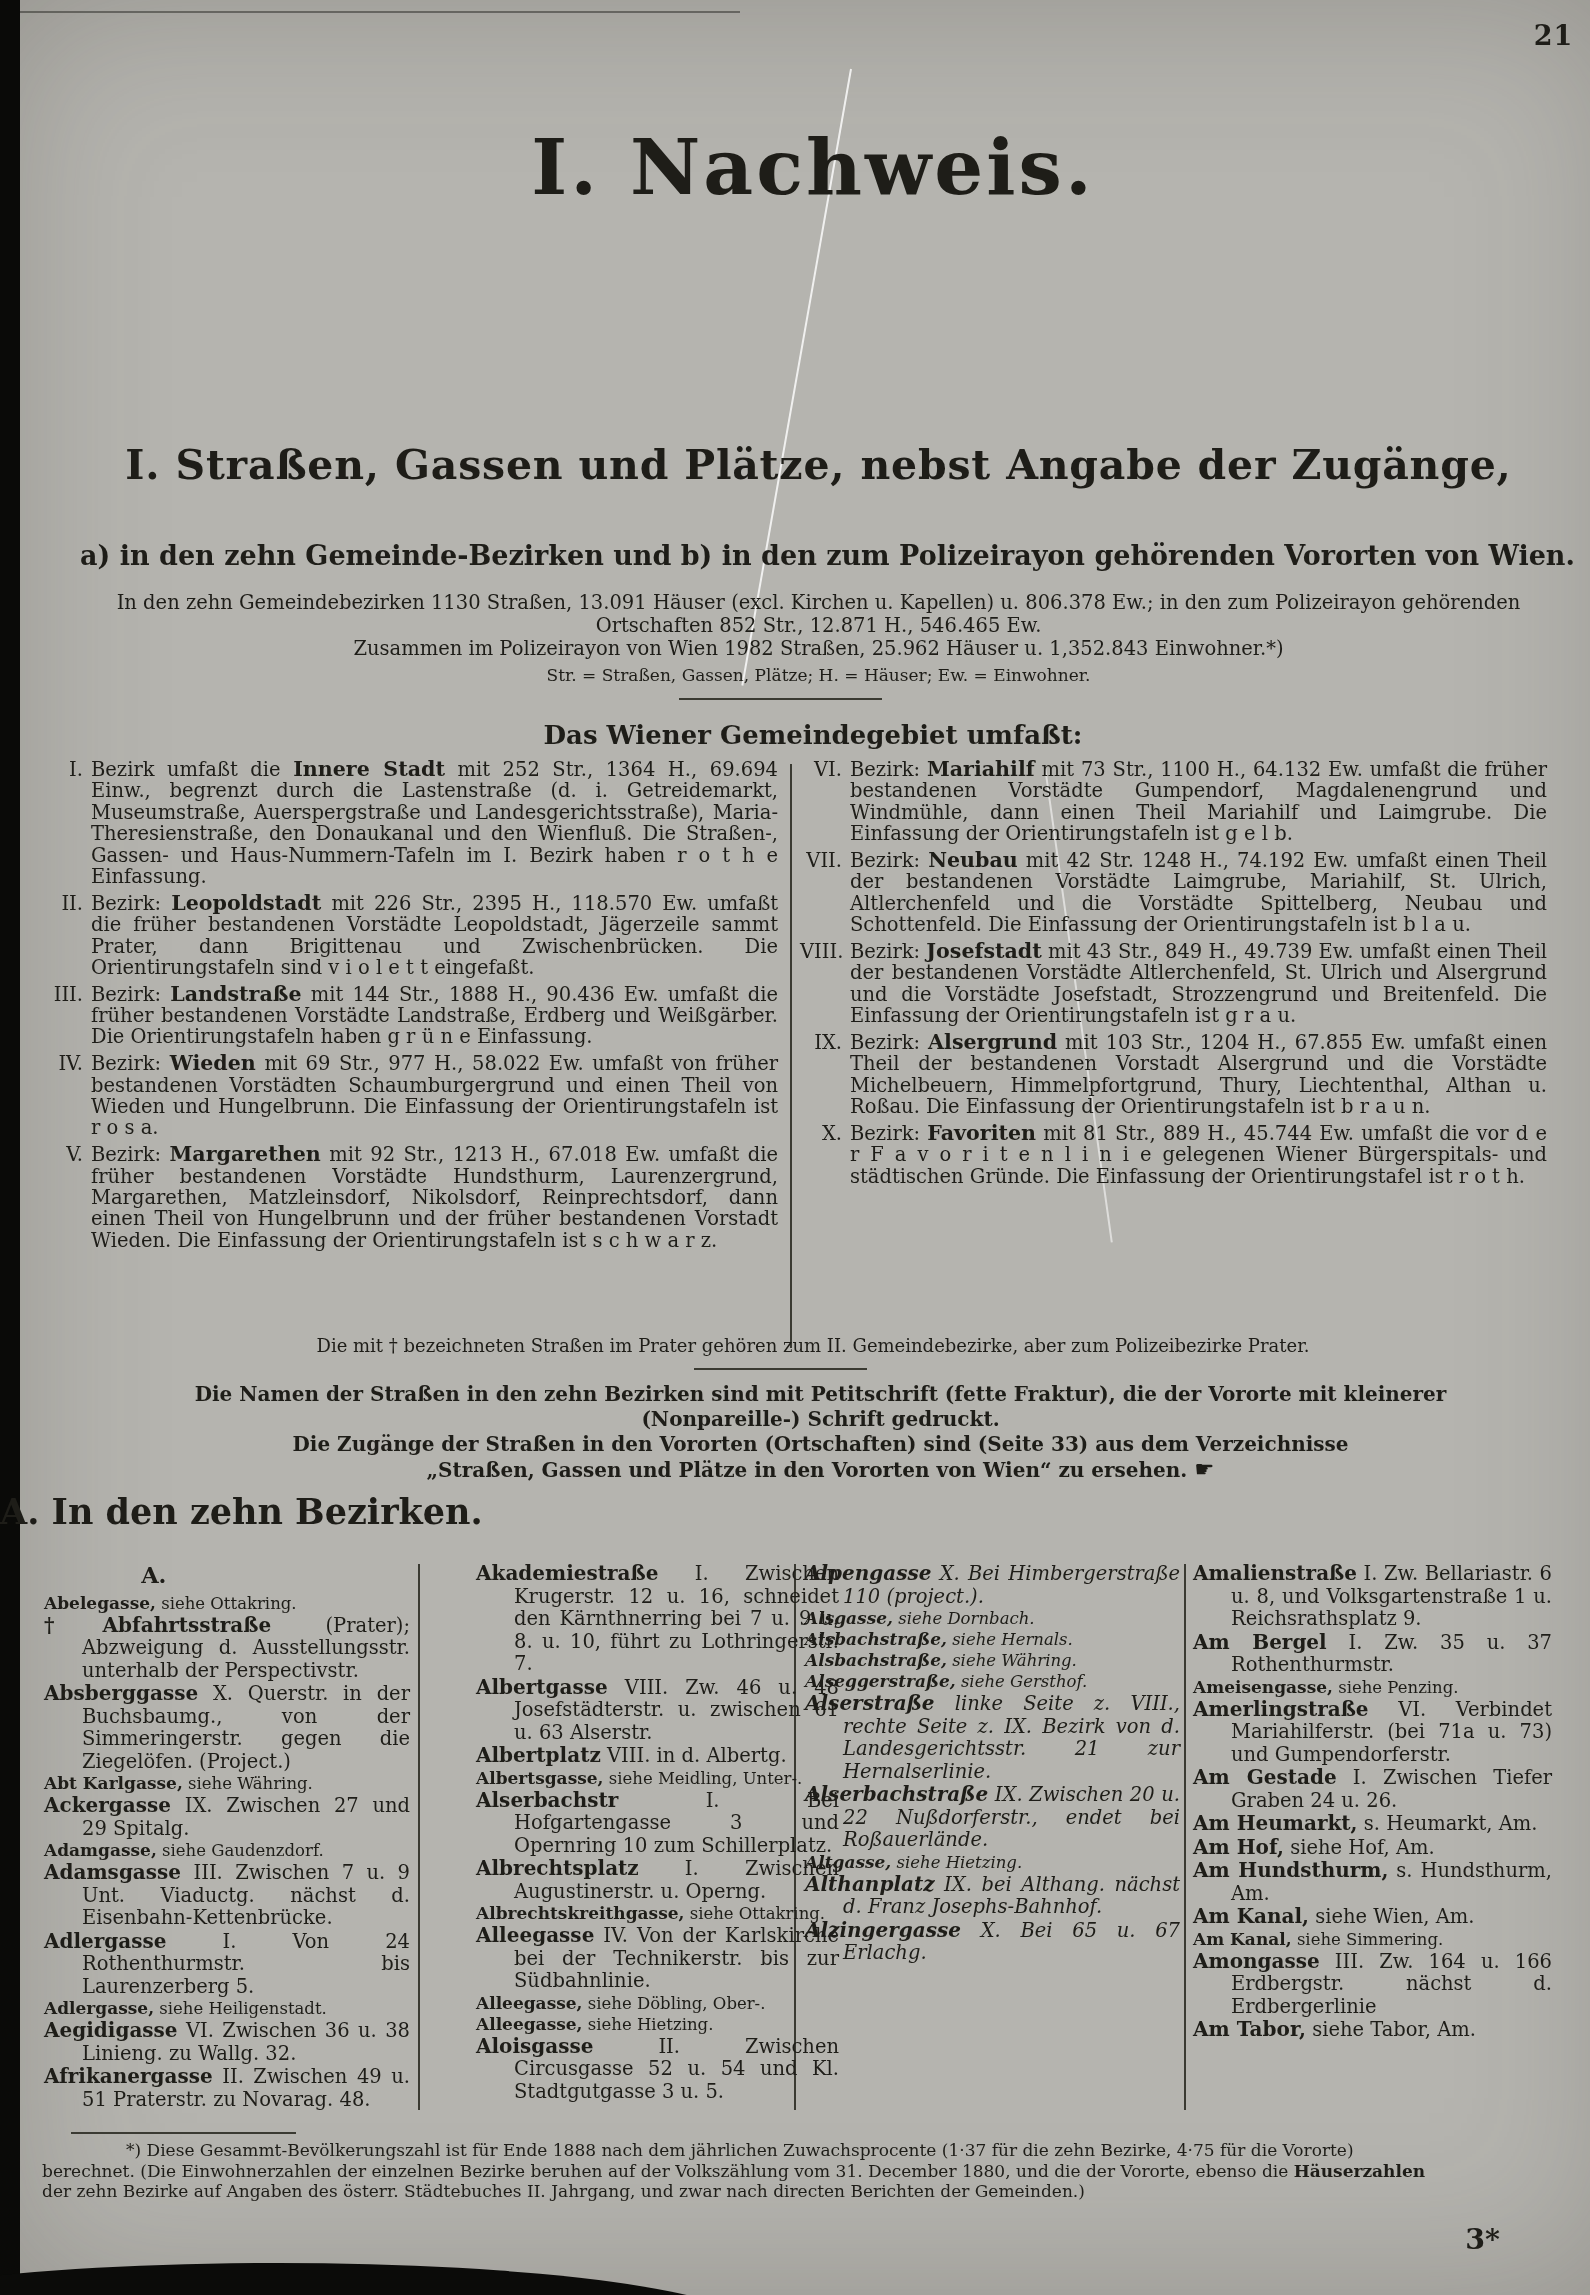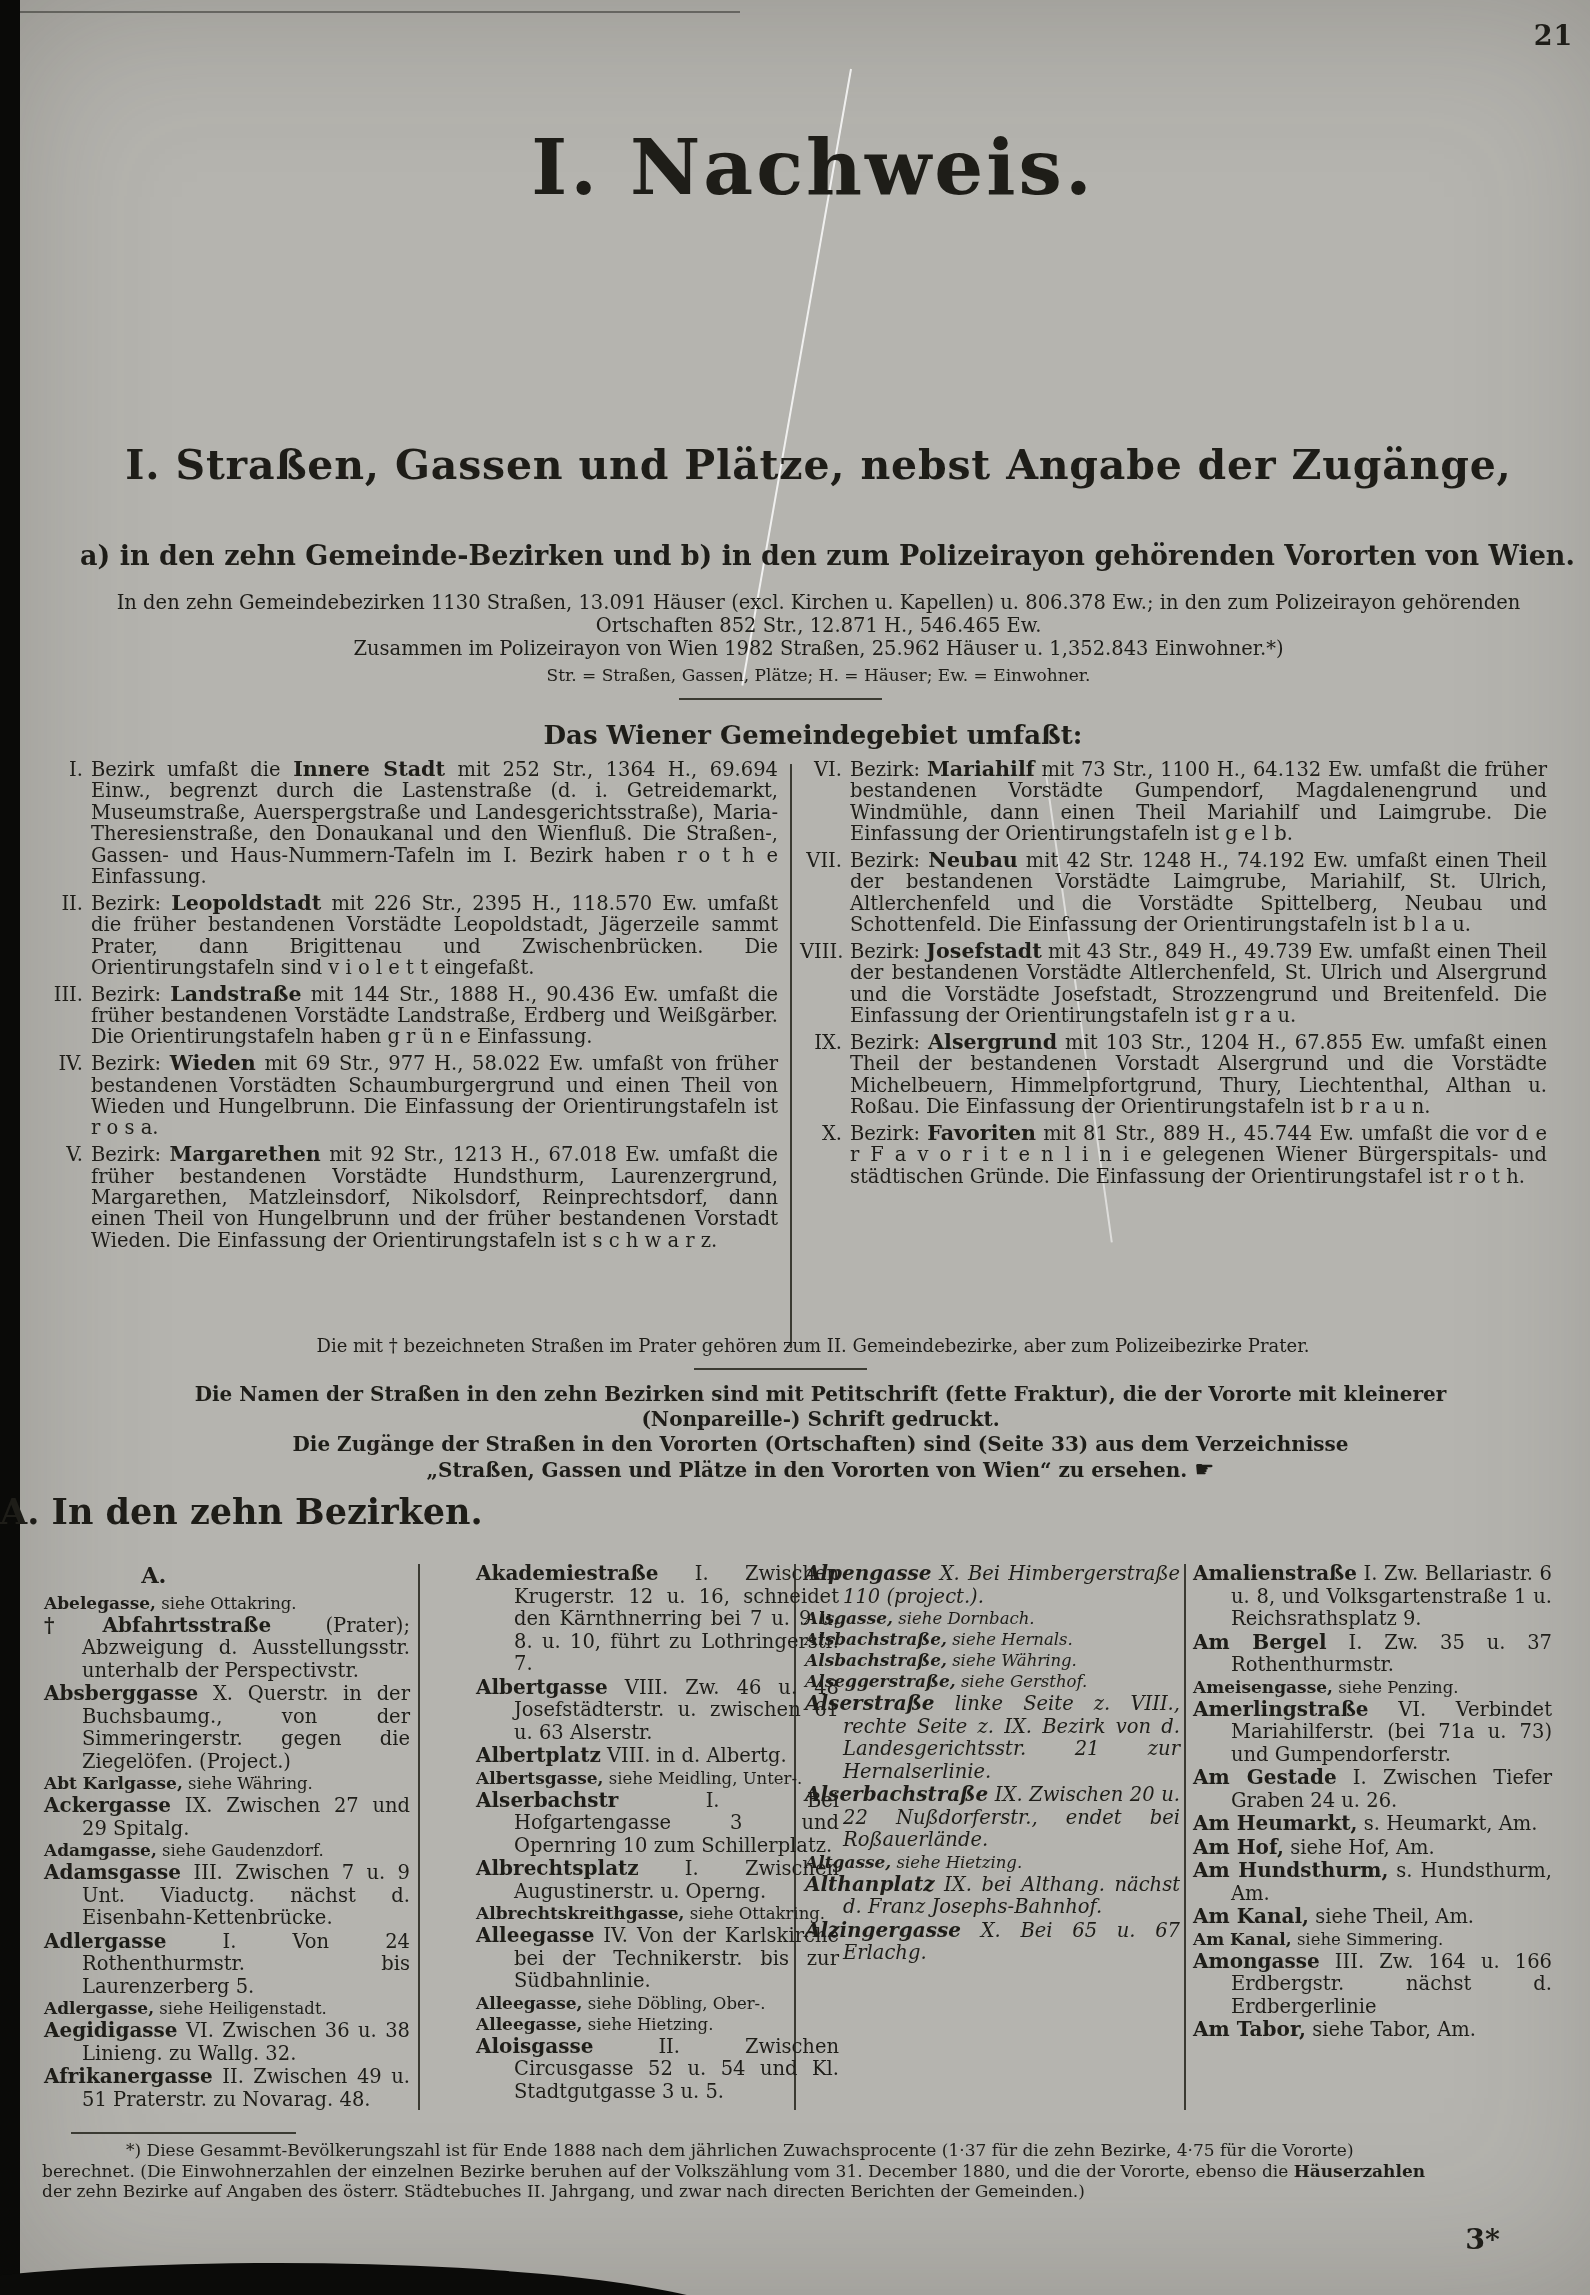--- a/index.html
+++ b/index.html
@@ -169,21 +169,21 @@
 
     <div class="scol scol4">
       <p class="entry"><span class="sname">Amalienstraße</span><span> I. Zw. Bellariastr. 6 u. 8, und Volksgartenstraße 1 u. Reichsrathsplatz 9.</span></p>
       <p class="entry"><span class="sname">Am Bergel</span><span> I. Zw. 35 u. 37 Rothenthurmstr.</span></p>
       <p class="entry small"><span class="sname">Ameisengasse,</span><span> siehe Penzing.</span></p>
       <p class="entry"><span class="sname">Amerlingstraße</span><span> VI. Verbindet Mariahilferstr. (bei 71a u. 73) und Gumpendorferstr.</span></p>
       <p class="entry"><span class="sname">Am Gestade</span><span> I. Zwischen Tiefer Graben 24 u. 26.</span></p>
       <p class="entry"><span class="sname">Am Heumarkt,</span><span> s. Heumarkt, Am.</span></p>
       <p class="entry"><span class="sname">Am Hof,</span><span> siehe Hof, Am.</span></p>
       <p class="entry"><span class="sname">Am Hundsthurm,</span><span> s. Hundsthurm, Am.</span></p>
-      <p class="entry"><span class="sname">Am Kanal,</span><span> siehe Theil, Am.</span></p>
+      <p class="entry"><span class="sname">Am Kanal,</span><span> siehe Wien, Am.</span></p>
       <p class="entry small"><span class="sname">Am Kanal,</span><span> siehe Simmering.</span></p>
       <p class="entry"><span class="sname">Amongasse</span><span> III. Zw. 164 u. 166 Erdbergstr. nächst d. Erdbergerlinie</span></p>
       <p class="entry"><span class="sname">Am Tabor,</span><span> siehe Tabor, Am.</span></p>
     </div>
   </div>
 
   <div id="footnote-rule"></div>
   <div id="footnote">
     <div class="fl1">*) Diese Gesammt-Bevölkerungszahl ist für Ende 1888 nach dem jährlichen Zuwachsprocente (1·37 für die zehn Bezirke, 4·75 für die Vororte)</div>
     <div><span>berechnet. (Die Einwohnerzahlen der einzelnen Bezirke beruhen auf der Volkszählung vom 31. December 1880, und die der Vororte, ebenso die </span><b>Häuserzahlen</b></div>

